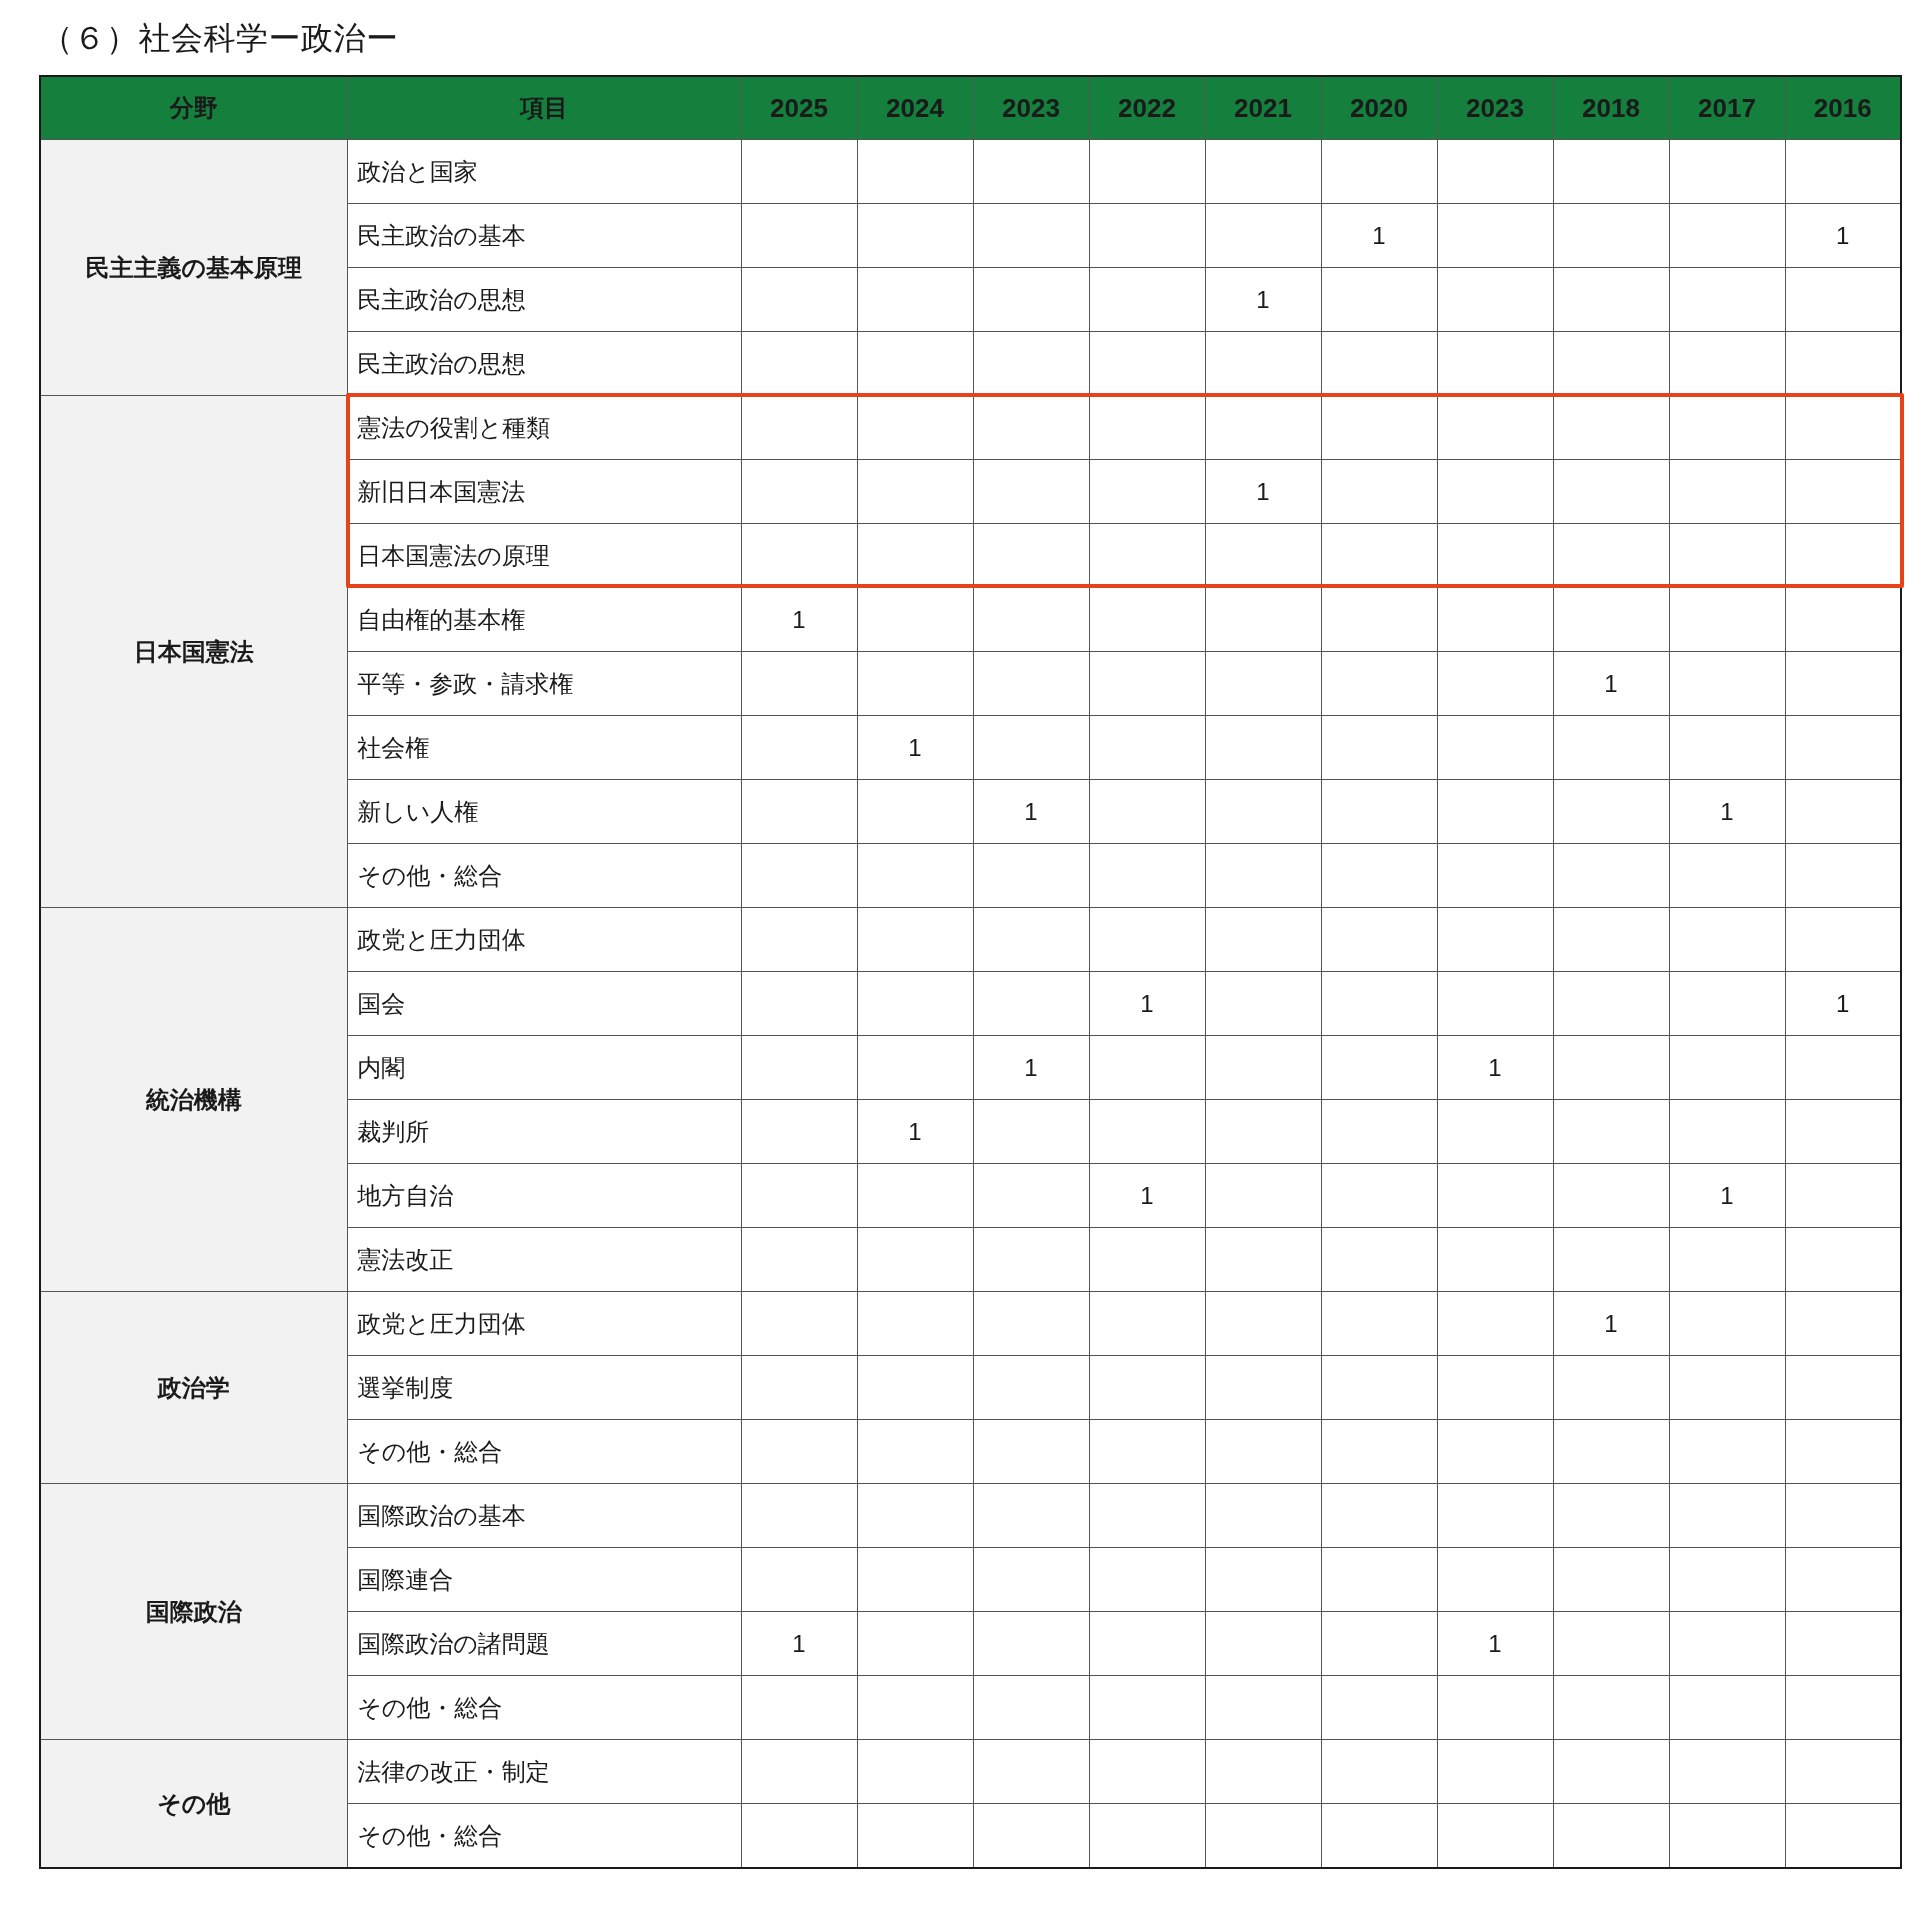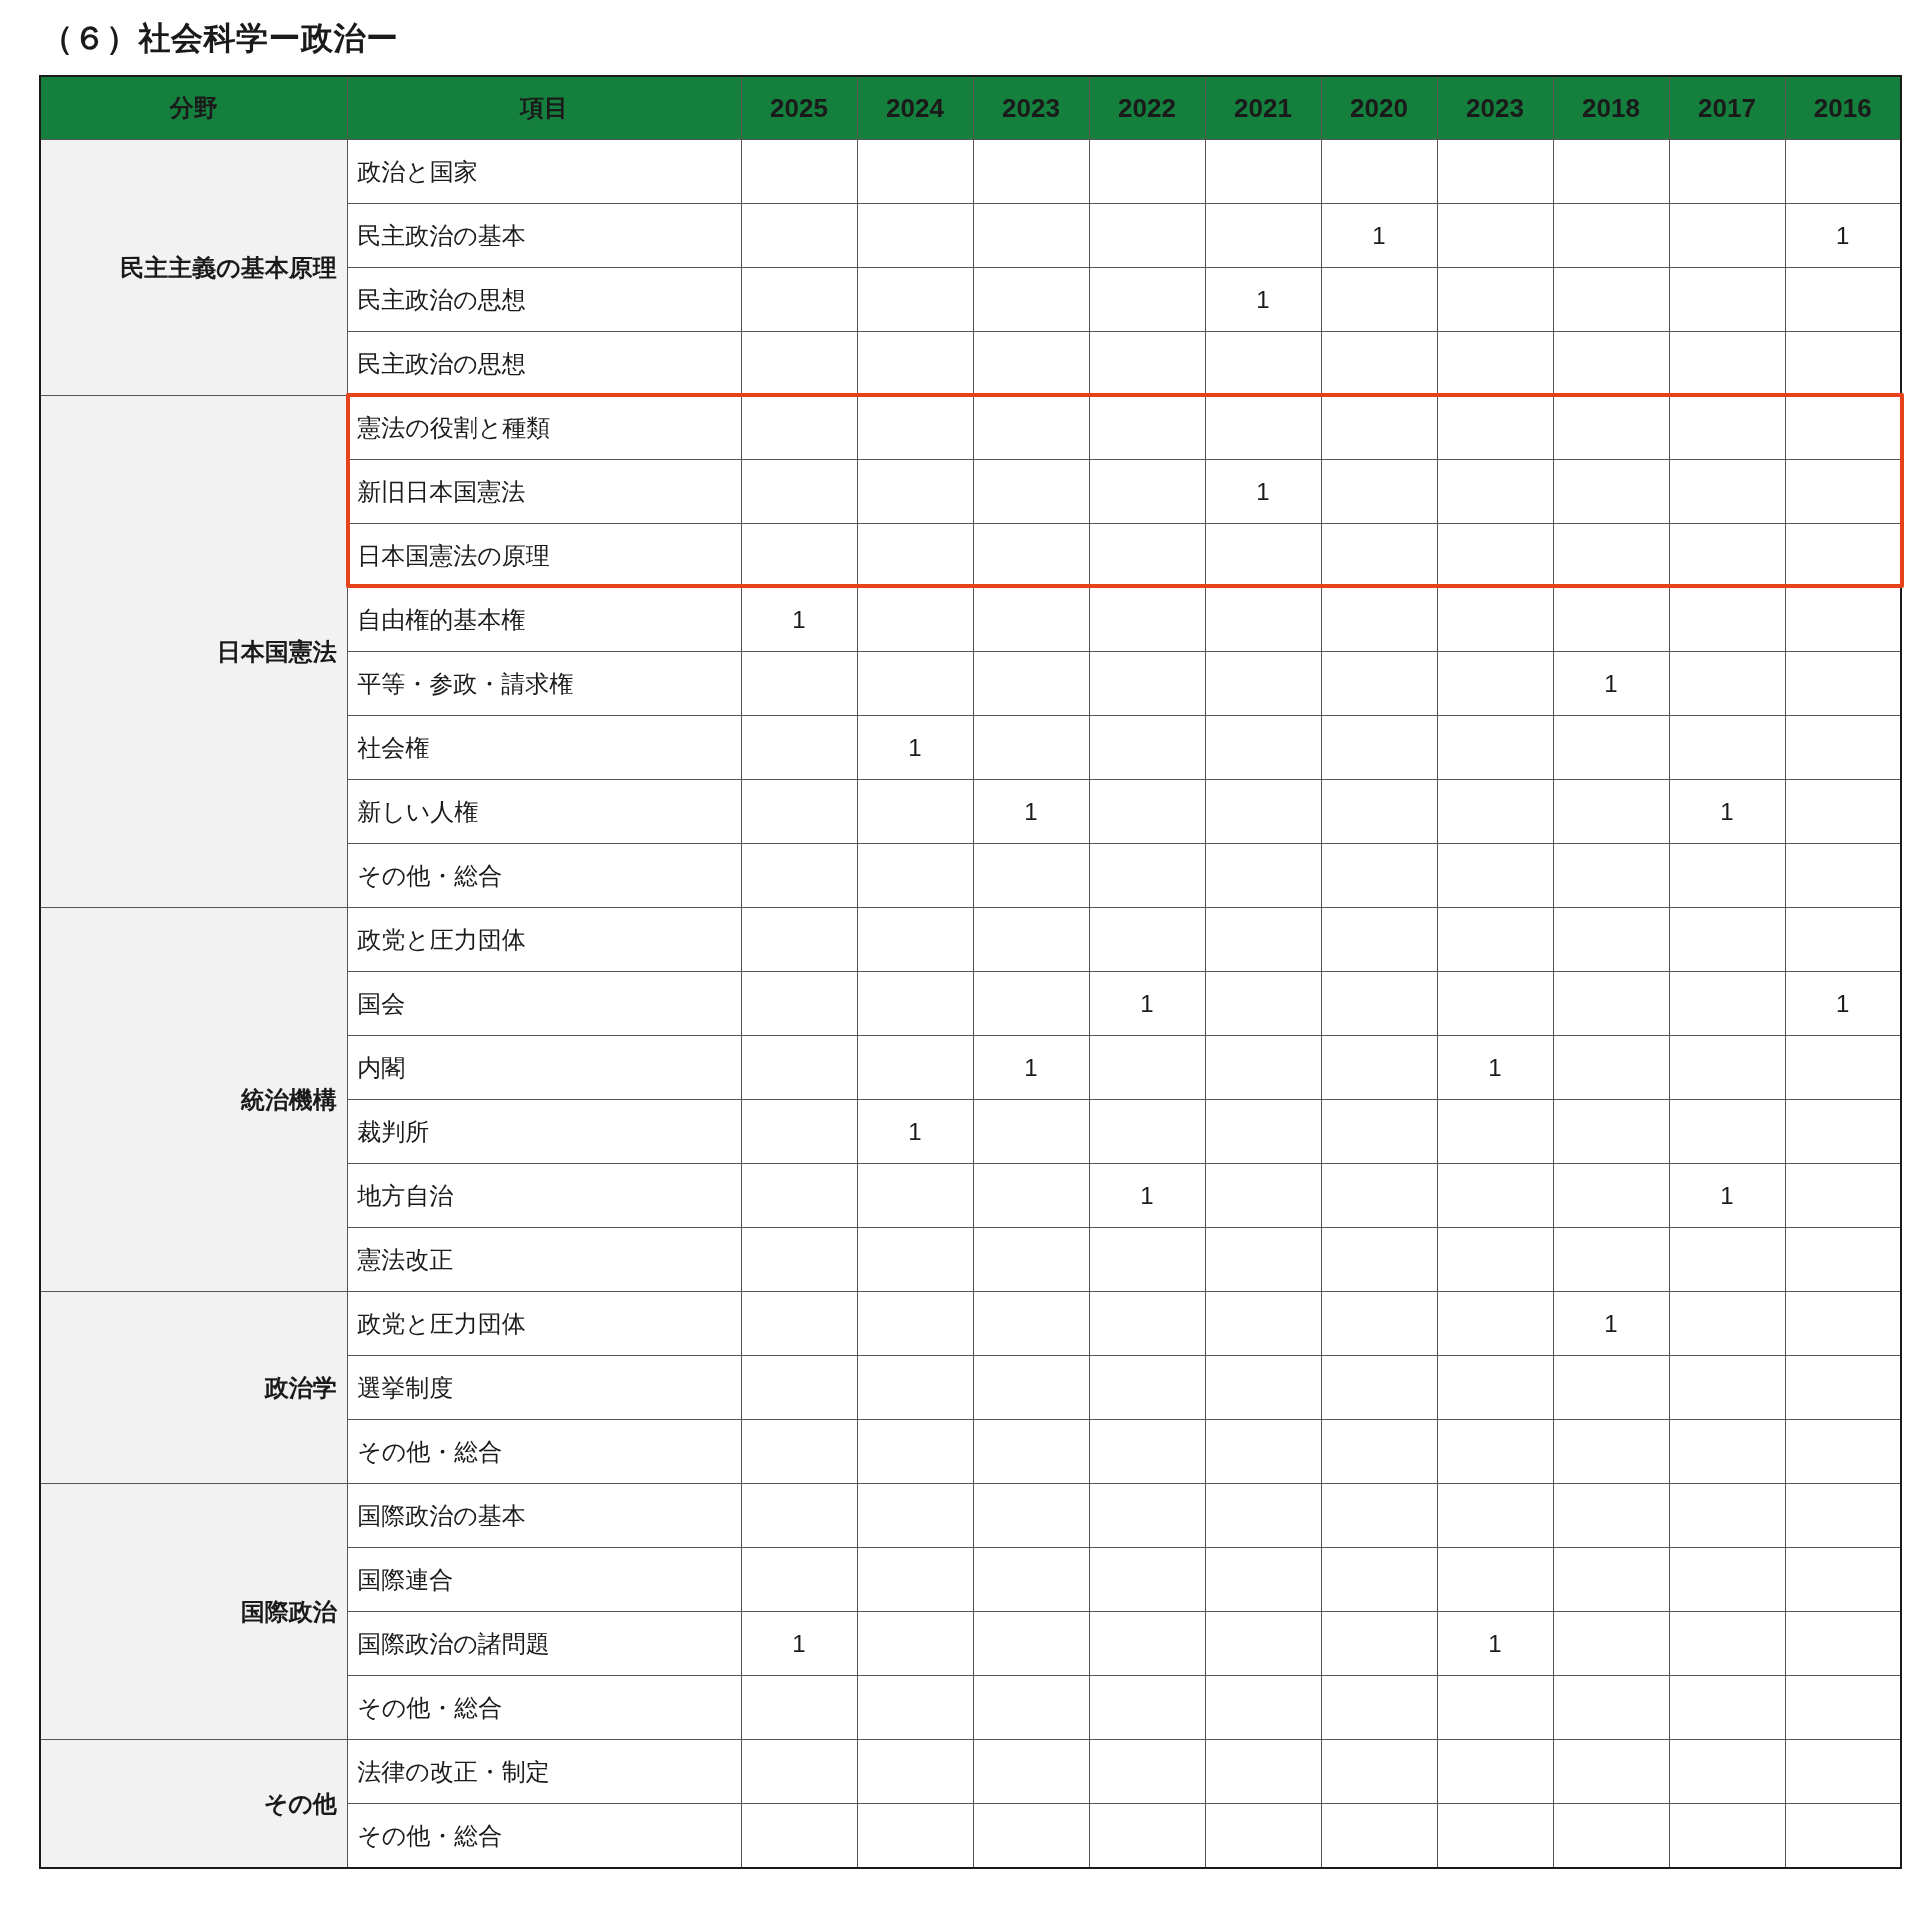--- a/index.html
+++ b/index.html
@@ -12,21 +12,21 @@
     font-family: "Liberation Sans", "DejaVu Sans", sans-serif;
     color: #1a1a1a;
   }
   .page {
     width: 1931px;
     box-sizing: border-box;
     padding: 17.4px 39px 29px 39px;
   }
   .page-title {
     font-size: 32px;
-    font-weight: bold;
+    font-weight: normal;
     letter-spacing: 0.5px;
     margin: 0 0 13.5px 1.9px;
     color: #1a1a1a;
   }
   .table-wrap {
     position: relative;
   }
   table.grid {
     border-collapse: collapse;
     table-layout: fixed;
@@ -51,21 +51,21 @@
     text-align: center;
     height: 60px;
     font-size: 25px;
     border-bottom: 2.9px solid #1a1a1a;
   }
   thead th.year-head { font-size: 26px; }
 
   td.field-cell {
     background: #f2f2f2;
     font-weight: bold;
-    text-align: right;
+    text-align: center;
     font-size: 25px;
     border-right: 1.9px solid #1a1a1a;
     border-top: 1.9px solid #1a1a1a;
     border-bottom: 1.9px solid #1a1a1a;
   }
   td.item-cell {
     text-align: left;
     font-size: 26px;
     padding-left: 15.4px;
     border-right: 1.9px solid #1a1a1a;

